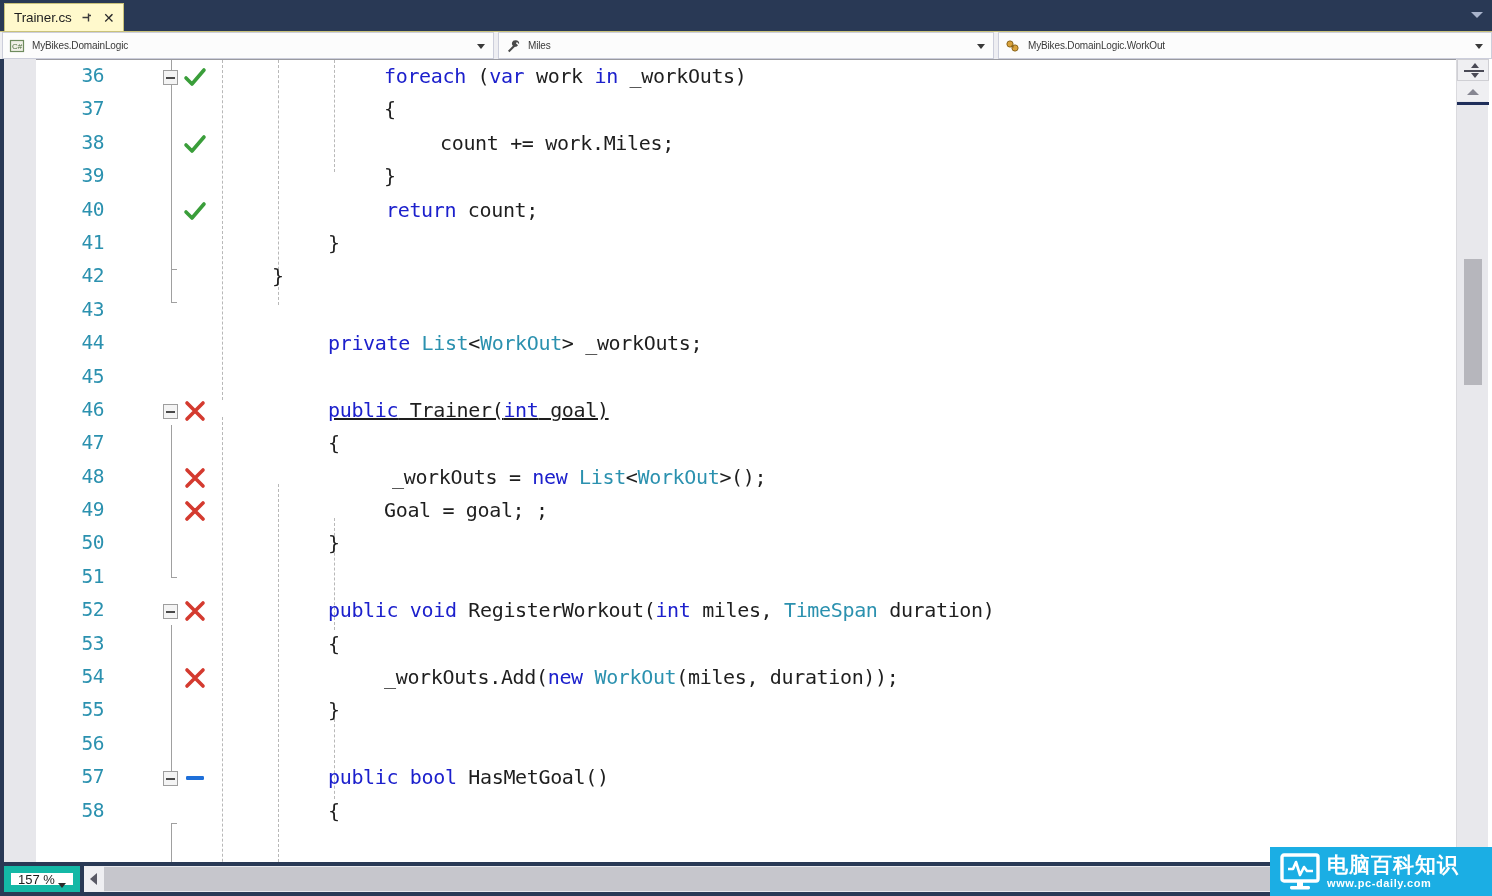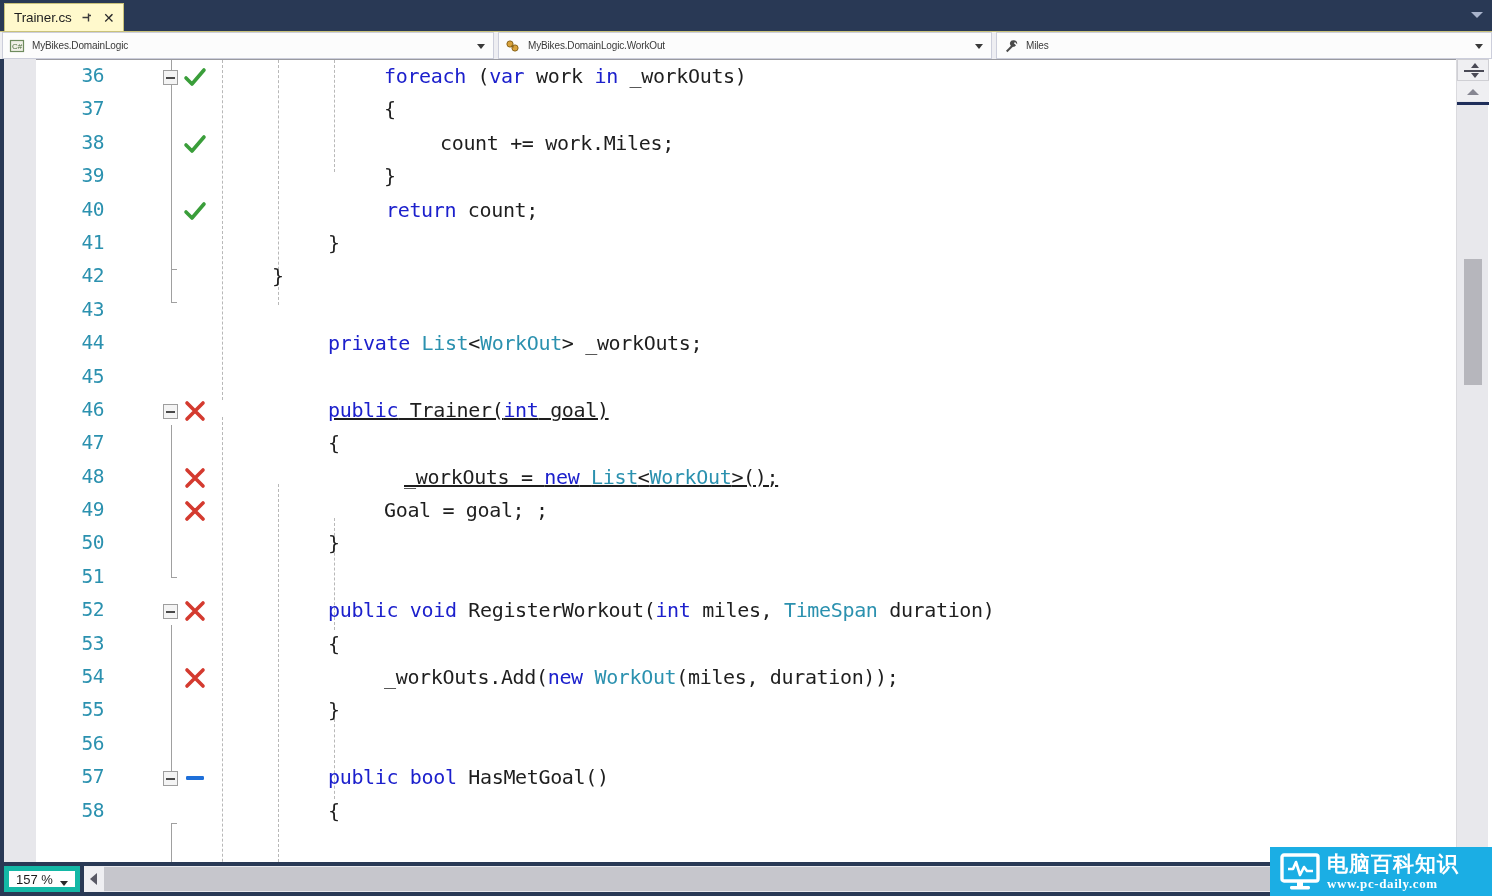--- a/index.html
+++ b/index.html
@@ -250,21 +250,21 @@
   
   #bottombar {
     position: absolute; left: 0; top: 862px;
     width: 1492px; height: 34px;
     background: #293955;
   }
   #zoom-combo {
     position: absolute; left: 4px; top: 4px;
     width: 76px; height: 26px;
     background: #FFFFFF;
-    border: 5px solid #14b8a6;
+    border: 7px solid #14b8a6;
     display: flex; align-items: center;
     cursor: pointer;
   }
   #zoom-combo .zoom-val {
     font-size: 13px; color: #1E1E1E;
     margin-left: 7px;
   }
   #zoom-combo .zoom-arrow {
     position: absolute; right: 7px; top: 10px;
     width: 0; height: 0;
@@ -322,25 +322,24 @@
     display: flex; flex-direction: column;
     margin-left: 5px;
     line-height: 1;
   }
   #wm-cn {
     font-size: 21px; font-weight: bold;
     color: #FFFFFF;
     letter-spacing: 1px;
   }
   #wm-url {
-    font-size: 13px; font-weight: bold;
+    font-size: 11px; font-weight: bold;
     color: #FFFFFF;
     letter-spacing: 0.6px;
     margin-top: 3px;
-    font-family: Liberation Serif, serif;
   }
 </style>
 </head>
 <body>
 
 <div id="app">
 
   <div id="tabstrip">
     <div id="tab-trainer">
       <span class="tab-label">Trainer.cs</span>
@@ -357,45 +356,45 @@
   <div id="navbar">
 
     <div class="nav-combo" id="nav-combo-1">
       <span class="nav-icon">
         <svg width="16" height="16" viewBox="0 0 16 16">
           <rect x="1.5" y="2.5" width="13" height="11" fill="#F0F0E8" stroke="#6E8B5E" stroke-width="1.2"></rect>
           <text x="8" y="11" font-size="8" font-family="Liberation Sans, sans-serif" fill="#4A6B3A" text-anchor="middle">C#</text>
         </svg>
       </span>
       <span class="nav-text">MyBikes.DomainLogic</span>
+      <span class="nav-arrow"></span>
+    </div>
+
+    <div class="nav-combo" id="nav-combo-3">
+      <span class="nav-icon">
+        <svg width="16" height="16" viewBox="0 0 16 16">
+          <path d="M10.6 2.2 a3.3 3.3 0 1 0 2.4 5.1 l-2.1-2.1 1.1-1.1 2.1 2.1 A3.3 3.3 0 0 0 10.6 2.2 Z" fill="#4A4A4A"></path>
+          <path d="M9.2 6.6 L3.0 12.8 l1.4 1.4 6.2-6.2 z" fill="#4A4A4A"></path>
+        </svg>
+      </span>
+      <span class="nav-text">Miles</span>
       <span class="nav-arrow"></span>
     </div>
 
     <div class="nav-combo" id="nav-combo-2">
       <span class="nav-icon">
         <svg width="16" height="16" viewBox="0 0 16 16">
           <circle cx="5" cy="6" r="3.1" fill="#D9A23C" stroke="#8A6418" stroke-width="1"></circle>
           <circle cx="10" cy="10" r="3.1" fill="#D9A23C" stroke="#8A6418" stroke-width="1"></circle>
           <path d="M6.5 7.5 L8.6 9.2" stroke="#8A6418" stroke-width="1.2"></path>
         </svg>
       </span>
       <span class="nav-text">MyBikes.DomainLogic.WorkOut</span>
       <span class="nav-arrow"></span>
     </div>
-
-    <div class="nav-combo" id="nav-combo-3">
-      <span class="nav-icon">
-        <svg width="16" height="16" viewBox="0 0 16 16">
-          <path d="M10.6 2.2 a3.3 3.3 0 1 0 2.4 5.1 l-2.1-2.1 1.1-1.1 2.1 2.1 A3.3 3.3 0 0 0 10.6 2.2 Z" fill="#4A4A4A"></path>
-          <path d="M9.2 6.6 L3.0 12.8 l1.4 1.4 6.2-6.2 z" fill="#4A4A4A"></path>
-        </svg>
-      </span>
-      <span class="nav-text">Miles</span>
-      <span class="nav-arrow"></span>
-    </div>
   </div>
 
   <div id="editor">
     <div id="editor-top-line"></div>
     <div id="gutter-strip"></div>
 
     <div id="guides">
 
       <div class="vline" style="left:171px; top:1px;  height:209px;"></div>
       <div class="bracket-tick" style="left:171px; top:210px;"></div>
@@ -480,21 +479,21 @@
         </div>
         <div class="code-row">
           <span class="ln">47</span>
           <span class="code-text" style="left: 328px;"><span class="pln">{</span></span>
         </div>
         <div class="code-row">
           <span class="ln">48</span>
           <span class="cov-icon"><svg width="24" height="22" viewBox="0 0 24 22">
               <path d="M4 3 L20 19 M20 3 L4 19" fill="none" stroke="#D43A2F" stroke-width="3.6" stroke-linecap="round"></path>
             </svg></span>
-          <span class="code-text" style="left: 404px; text-decoration: underline;"><span class="pln">_workOuts = </span><span class="kw">new</span><span class="pln"> </span><span class="typ">List</span><span class="pln">&lt;</span><span class="typ">WorkOut</span><span class="pln">&gt;();</span></span>
+          <span class="code-text" style="left: 392px;"><span class="pln">_workOuts = </span><span class="kw">new</span><span class="pln"> </span><span class="typ">List</span><span class="pln">&lt;</span><span class="typ">WorkOut</span><span class="pln">&gt;();</span></span>
         </div>
         <div class="code-row">
           <span class="ln">49</span>
           <span class="cov-icon"><svg width="24" height="22" viewBox="0 0 24 22">
               <path d="M4 3 L20 19 M20 3 L4 19" fill="none" stroke="#D43A2F" stroke-width="3.6" stroke-linecap="round"></path>
             </svg></span>
           <span class="code-text" style="left: 384px;"><span class="pln">Goal = goal; ;</span></span>
         </div>
         <div class="code-row">
           <span class="ln">50</span>

